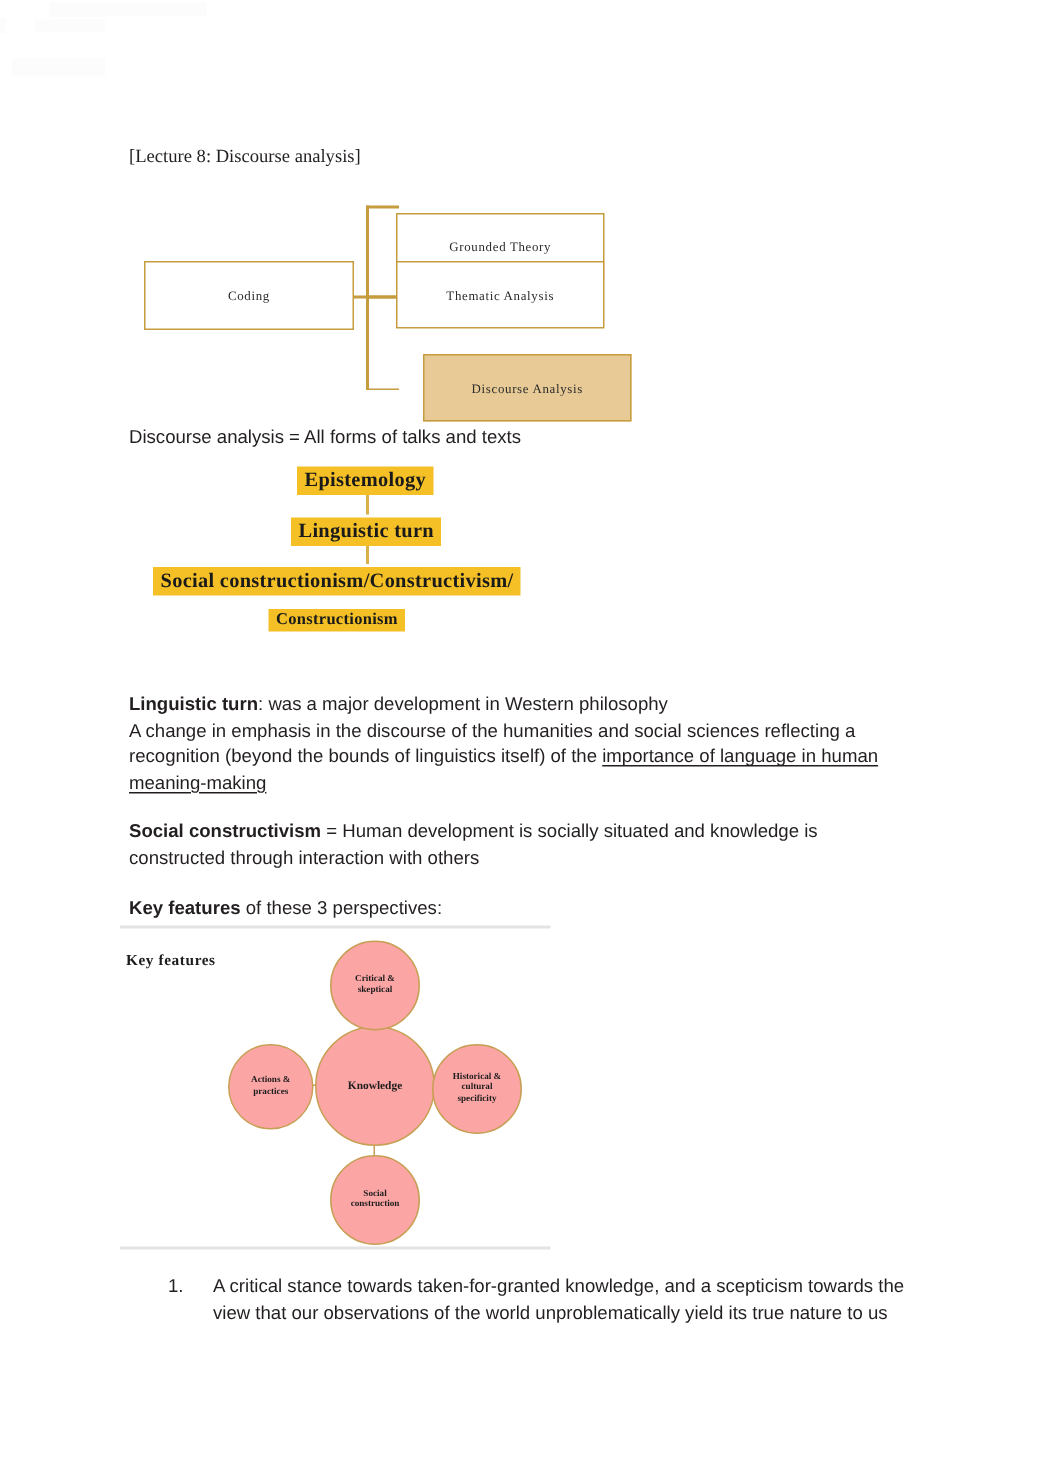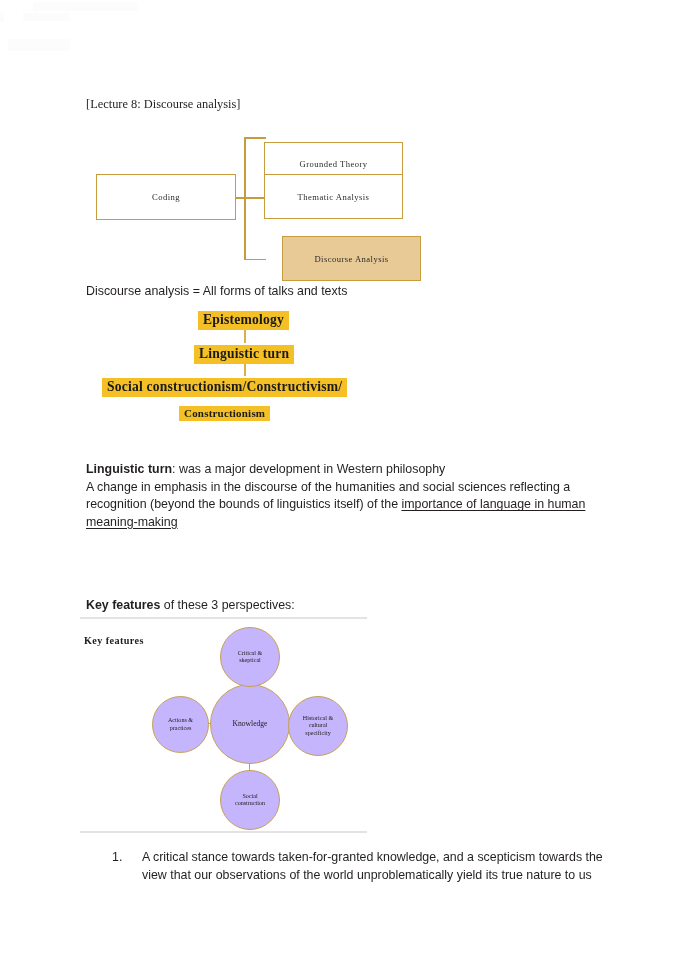--- a/index.html
+++ b/index.html
@@ -77,25 +77,25 @@
   .hrule { position: absolute; left: 0; width: 287px; height: 2.2px; background: #e3e3e3; }
   #kf-label {
     position: absolute; left: 4px; top: 26px;
     font-family: "Liberation Serif", serif;
     font-weight: bold; font-size: 10.2px; letter-spacing: 0.4px; color: #1d1d1d;
   }
   .circ {
     position: absolute;
     border: 1.1px solid #c7a055;
     border-radius: 50%;
-    background: #c4b5fd;
+    background: #fca5a5;
     display: flex; align-items: center; justify-content: center;
     text-align: center;
     font-family: "Liberation Serif", serif;
-    font-weight: normal;
+    font-weight: bold;
     color: #1d1d1d;
     line-height: 1.22;
     z-index: 2;
   }
   .spoke { position: absolute; background: #c7a055; z-index: 1; }
 
   
   #list { position: absolute; left: 112px; top: 849px; width: 510px; }
   .li { position: relative; display: flex; }
   .li-num { width: 30px; flex: 0 0 30px; font-size: 12.4px; line-height: 17.6px; }
@@ -152,20 +152,24 @@
   </div>
 
 
   <div class="para" style="left:86px; top:461px; width:545px;">
     <span class="b">Linguistic turn</span><span>: </span><span>was a major development in Western philosophy</span><br>
     <span>A change in emphasis in the discourse of the humanities and social sciences reflecting a</span><br>
     <span>recognition (beyond the bounds of linguistics itself) of the </span><span class="u">importance of language in human</span><br>
     <span class="u">meaning-making</span>
   </div>
 
+  <div class="para" style="left:86px; top:546px; width:545px;">
+    <span class="b">Social constructivism</span><span> = </span><span>Human development is socially situated and knowledge is</span><br>
+    <span>constructed through interaction with others</span>
+  </div>
 
   <div class="para" style="left:86px; top:597px; width:540px;">
     <span class="b">Key features</span><span> of these 3 perspectives:</span>
   </div>
 
   <div id="figure">
     <div class="hrule" style="top:8px;"></div>
     <div class="hrule" style="top:222px;"></div>
 
     <div id="kf-label">Key features</div>

